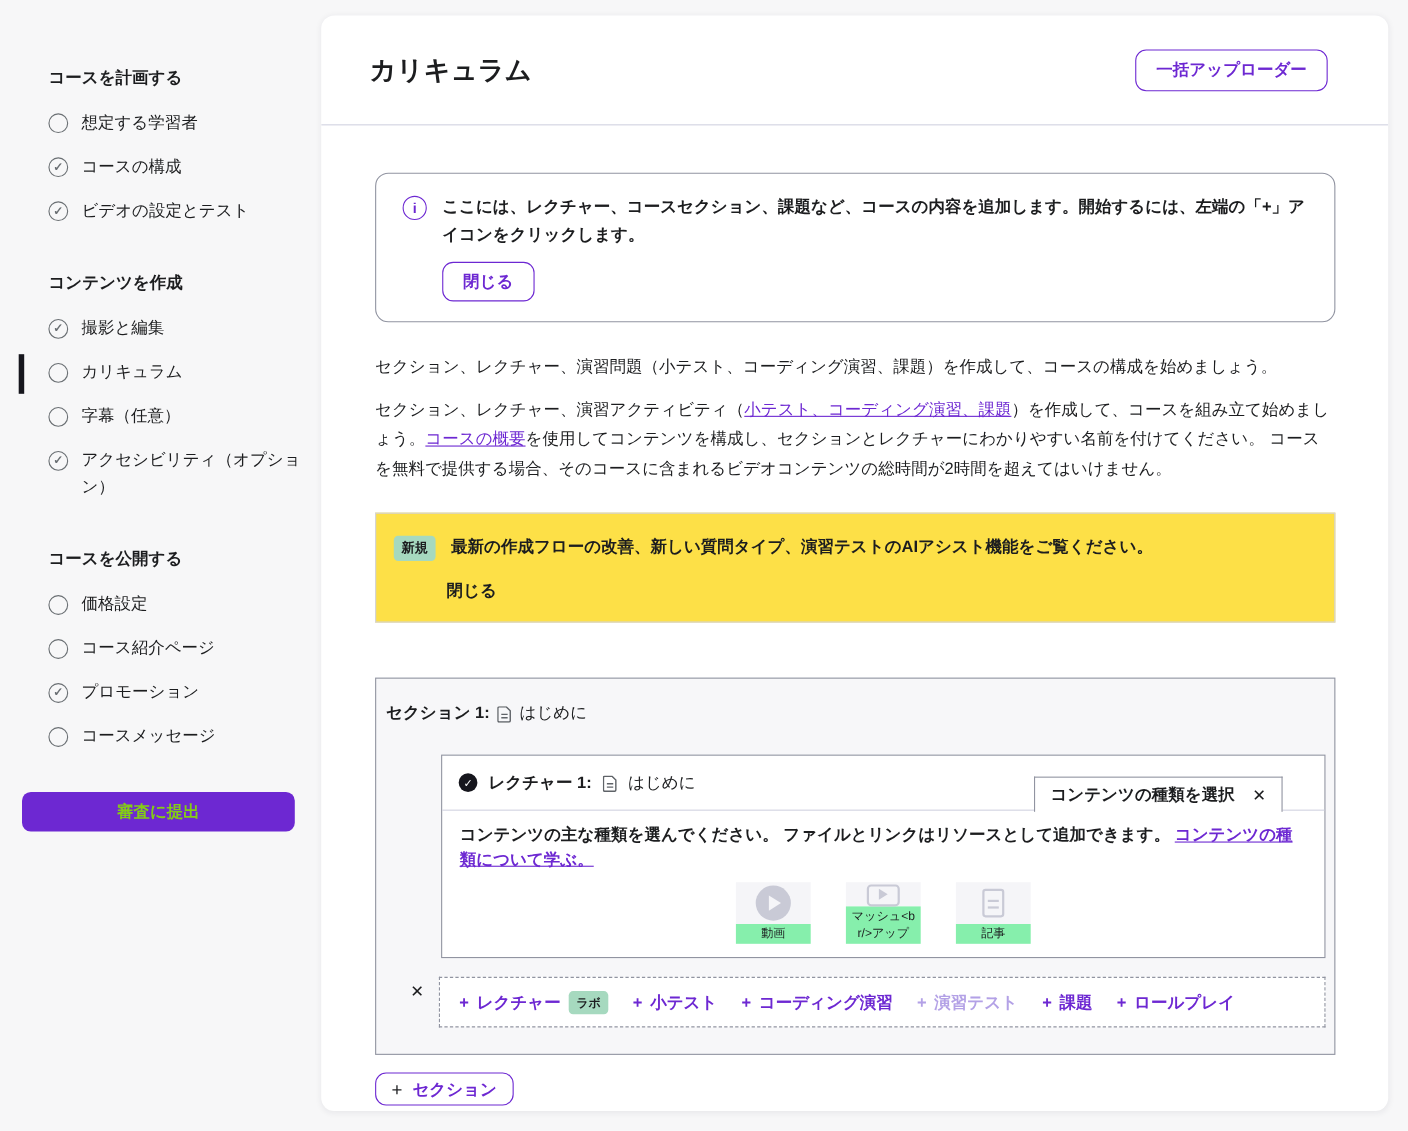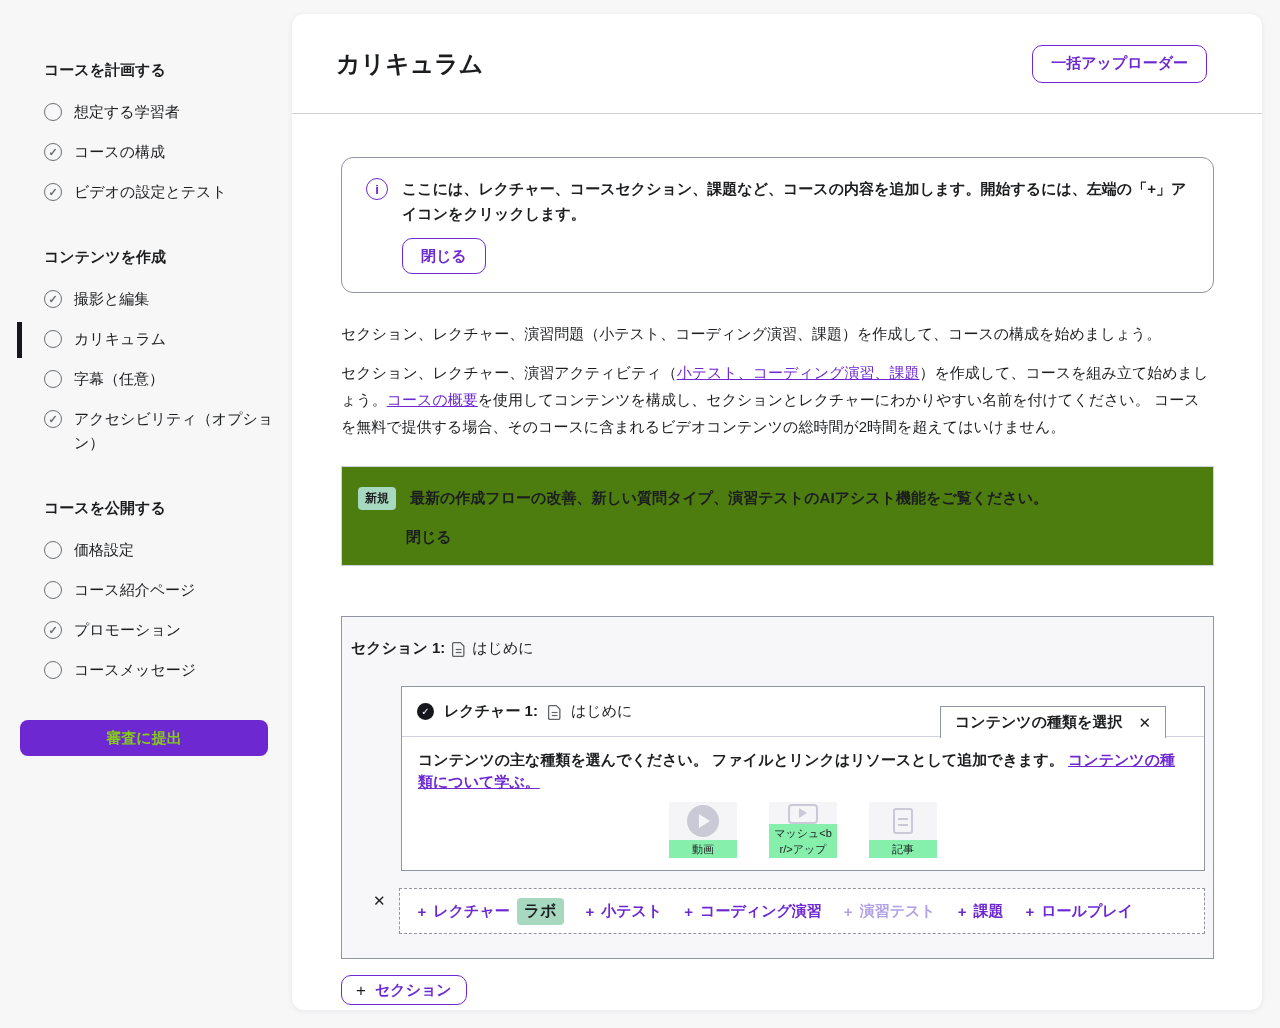--- a/index.html
+++ b/index.html
@@ -39,21 +39,21 @@
   .info-icon { flex:0 0 22px; width:22px; height:22px; border:1.5px solid #6d28d2; border-radius:50%;
                color:#6d28d2; font-size:13px; font-weight:700; display:flex; align-items:center; justify-content:center; margin-top:2px; }
   .info-text { font-size:15px; font-weight:700; line-height:25px; margin:0; }
   .outline-btn { margin:12px 0 0 36px; height:36px; padding:0 18px; background:#fff; border:1px solid #6d28d2;
                  border-radius:10px; color:#6d28d2; font-family:inherit; font-size:15px; font-weight:700; cursor:pointer; }
   
   .p1 { margin:28px 0 0; font-size:15px; line-height:26px; }
   .p2 { margin:12px 0 0; font-size:15px; line-height:27px; }
   .link { color:#6d28d2; text-decoration:underline; cursor:pointer; }
   
-  .announce { margin-top:26px; border:1px solid #d1d2e0; background:#4d7c0f; padding:20px 16px 18px; }
+  .announce { margin-top:26px; border:1px solid #d1d2e0; background:#fde047; padding:20px 16px 18px; }
   .announce-row { display:flex; gap:14px; align-items:flex-start; }
   .badge-green { background:#a6d9bf; color:#1c1d1f; font-size:12px; font-weight:700;
                  padding:3px 7px; border-radius:4px; flex:0 0 auto; }
   .announce-text { font-size:15px; font-weight:700; margin:0; line-height:22px; }
   .text-btn { display:block; margin:18px 0 0 48px; background:none; border:none; padding:0;
               font-family:inherit; font-size:15px; font-weight:700; color:#1c1d1f; cursor:pointer; }
   
   .section-box { margin-top:50px; border:1px solid #9194a1; background:#f7f7f9; padding:22px 8px 24px; }
   .section-title-row { display:flex; align-items:center; gap:7px; font-size:15px; padding-left:1px; }
   .bold-label { font-weight:700; }
@@ -86,21 +86,21 @@
   .icon-article::after { content:""; position:absolute; left:3px; top:8px; width:10px; height:2px;
                          background:#c9cad6; box-shadow:0 6px 0 #c9cad6; }
   
   .add-row { display:flex; align-items:flex-start; gap:13px; margin:17px 0 0 23px; }
   .row-close { background:none; border:none; padding:0; font-family:inherit; font-size:15px; color:#1c1d1f; cursor:pointer; margin-top:4px; }
   .dashed-bar { flex:1; border:1px dashed #9194a1; background:#fff; min-height:46px;
                 display:flex; align-items:center; gap:22px; padding:0 18px; }
   .add-item { display:inline-flex; align-items:center; gap:7px; color:#6d28d2;
               font-size:15px; font-weight:600; cursor:pointer; }
   .add-item.disabled { color:#b3a1e6; }
-  .lab-badge { background:#a6d9bf; color:#1c1d1f; font-size:16px; font-weight:700;
+  .lab-badge { background:#a6d9bf; color:#1c1d1f; font-size:11px; font-weight:700;
                padding:3px 7px; border-radius:4px; }
   
   .add-section-btn { margin-top:16px; display:inline-flex; align-items:center; gap:9px; height:30px;
                      padding:0 14px; background:#fff; border:1px solid #6d28d2; border-radius:10px;
                      font-family:inherit; font-size:15px; font-weight:700; color:#6d28d2; cursor:pointer; }
   .plus-dark { color:#1c1d1f; font-weight:400; font-size:17px; line-height:1; }
 </style>
 </head>
 <body>
 

